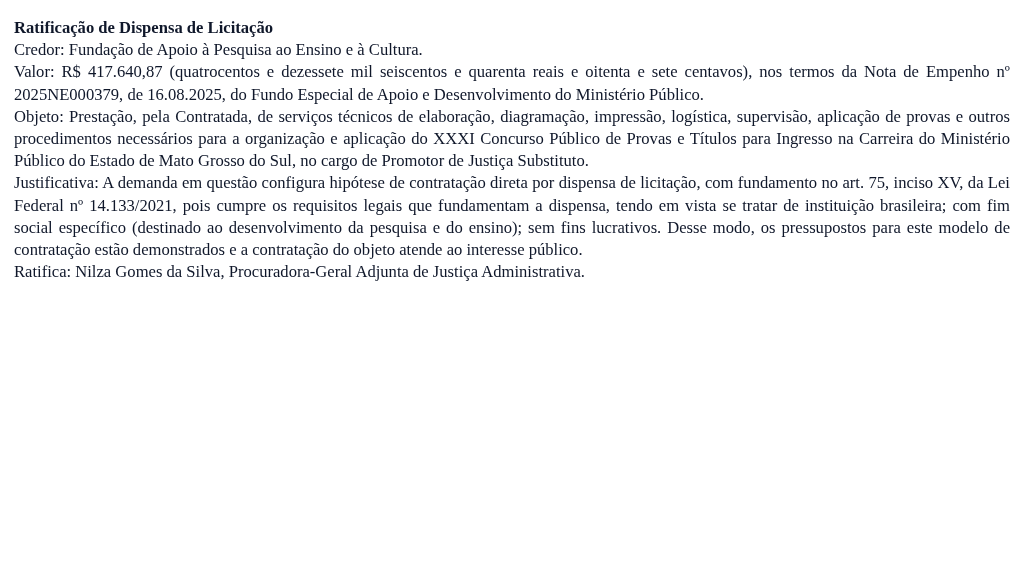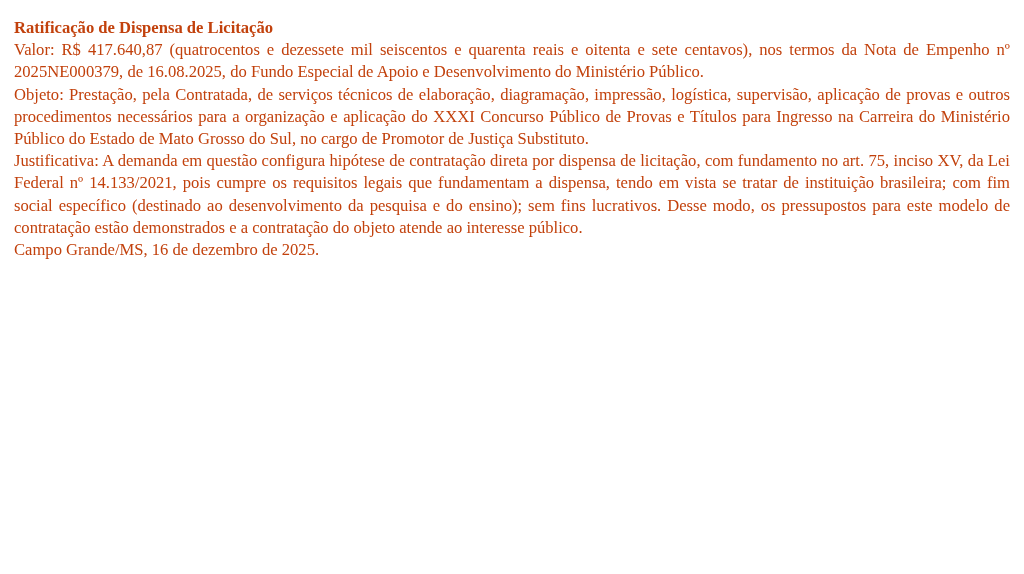--- a/index.html
+++ b/index.html
@@ -13,32 +13,33 @@
       overflow: hidden;
     }
     .doc {
       position: absolute;
       left: 14px;
       top: 17px;
       width: 996px;
       font-family: "Liberation Serif", "DejaVu Serif", serif;
       font-size: 16.6px;
       line-height: 22.2px;
-      color: #c2410c;
+      color: #0f172a;
     }
     .doc p {
       margin: 0;
       text-align: justify;
     }
     .doc .title {
       font-weight: bold;
     }
   </style>
 </head>
 <body>
 
 <div class="doc">
   <p class="title">Ratificação de Dispensa de Licitação</p>
+  <p>Credor: Fundação de Apoio à Pesquisa ao Ensino e à Cultura.</p>
   <p>Valor: R$ 417.640,87 (quatrocentos e dezessete mil seiscentos e quarenta reais e oitenta e sete centavos), nos termos da Nota de Empenho nº 2025NE000379, de 16.08.2025, do Fundo Especial de Apoio e Desenvolvimento do Ministério Público.</p>
   <p>Objeto: Prestação, pela Contratada, de serviços técnicos de elaboração, diagramação, impressão, logística, supervisão, aplicação de provas e outros procedimentos necessários para a organização e aplicação do XXXI Concurso Público de Provas e Títulos para Ingresso na Carreira do Ministério Público do Estado de Mato Grosso do Sul, no cargo de Promotor de Justiça Substituto.</p>
   <p>Justificativa: A demanda em questão configura hipótese de contratação direta por dispensa de licitação, com fundamento no art. 75, inciso XV, da Lei Federal nº 14.133/2021, pois cumpre os requisitos legais que fundamentam a dispensa, tendo em vista se tratar de instituição brasileira; com fim social específico (destinado ao desenvolvimento da pesquisa e do ensino); sem fins lucrativos. Desse modo, os pressupostos para este modelo de contratação estão demonstrados e a contratação do objeto atende ao interesse público.</p>
-  <p>Campo Grande/MS, 16 de dezembro de 2025.</p>
+  <p>Ratifica: Nilza Gomes da Silva, Procuradora-Geral Adjunta de Justiça Administrativa.</p>
 </div>
 
 </body></html>

